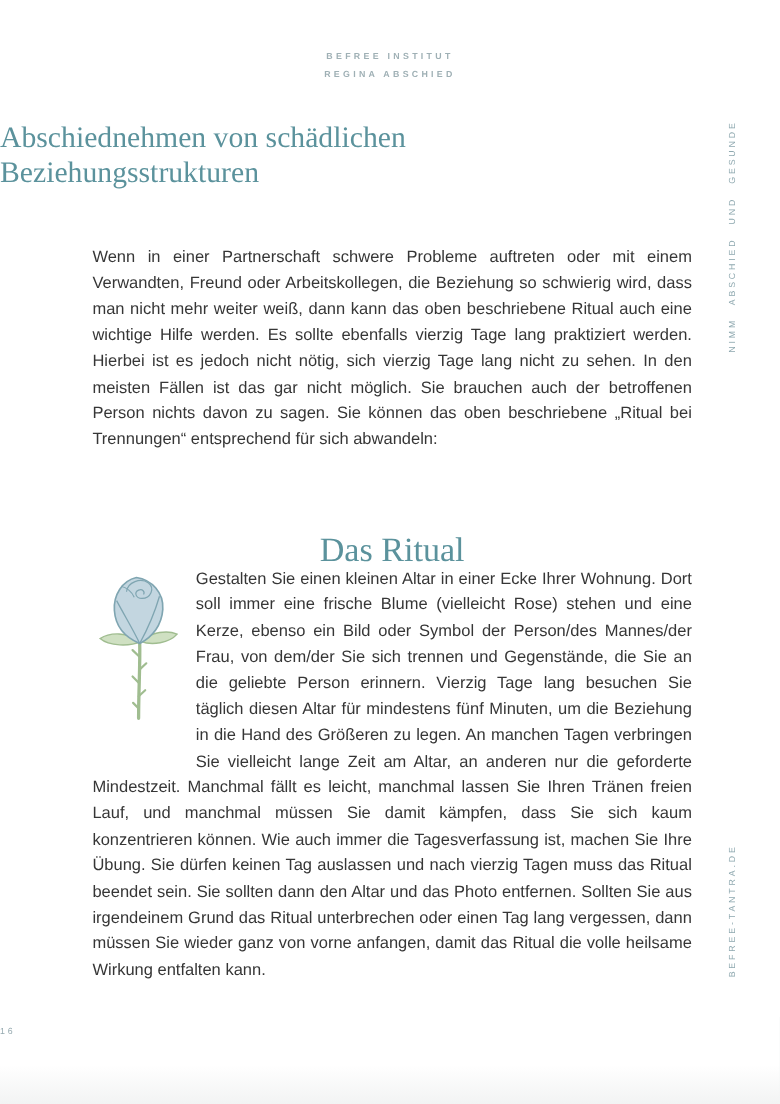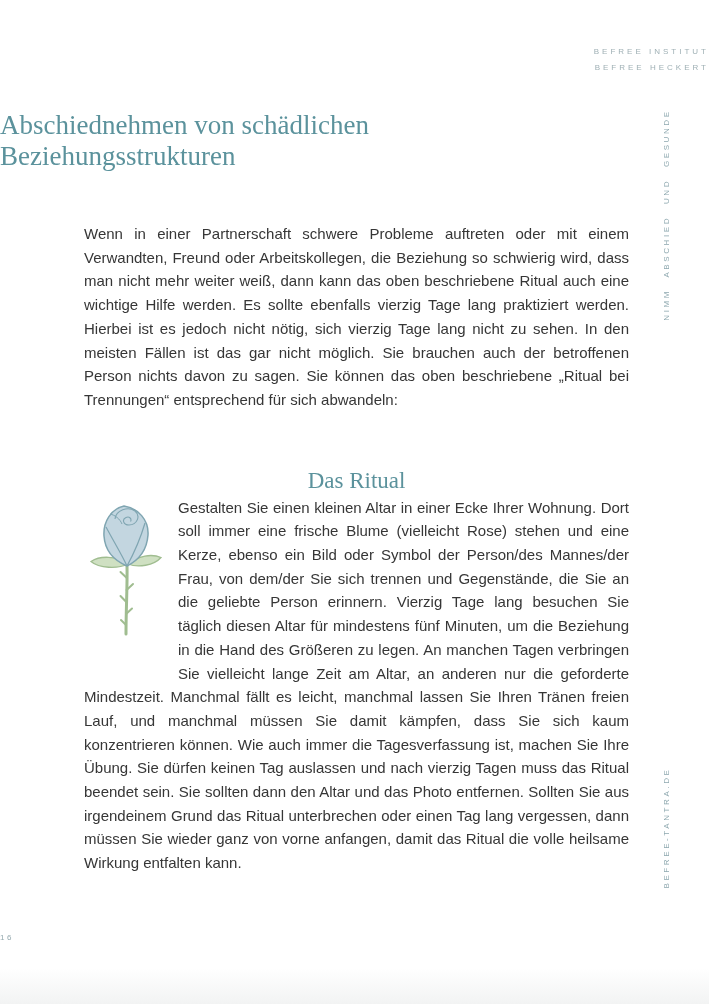--- a/index.html
+++ b/index.html
@@ -8,26 +8,26 @@
     width: 709px;
     height: 1004px;
     margin: 0 auto;
     background: #ffffff;
     overflow: hidden;
     font-family: "Liberation Sans", sans-serif;
     color: #363636;
   }
   .header {
     padding-top: 44px;
-    text-align: right;
+    text-align: center;
     font-size: 8px;
     letter-spacing: 3px;
     line-height: 16px;
     color: #9fb0b5;
-    font-weight: 400;
+    font-weight: 700;
   }
   .header div { white-space: nowrap; }
   .doc-title {
     margin-top: 34px;
     text-align: left;
     font-family: "Liberation Serif", serif;
     font-weight: 400;
     font-size: 27px;
     line-height: 31px;
     color: #5b929c;
@@ -37,25 +37,25 @@
     margin-left: 84px;
   }
   .body-par {
     font-size: 15px;
     line-height: 23.7px;
     text-align: justify;
     margin: 0;
   }
   .intro { margin-top: 50px; }
   .section-heading {
-    margin: 54px 0 0 0;
+    margin: 73px 0 0 0;
     text-align: center;
     font-family: "Liberation Serif", serif;
     font-weight: 400;
-    font-size: 23px;
+    font-size: 31px;
     line-height: 30px;
     color: #5b929c;
   }
   .ritual-block { }
   .rose-figure {
     float: left;
     width: 92px;
     height: 164px;
     margin: 2px 0 0 2px;
   }
@@ -90,21 +90,21 @@
     pointer-events: none;
   }
 </style>
 </head>
 <body>
 
 <div class="page">
 
   <div class="header">
     <div>BEFREE INSTITUT</div>
-    <div>BEFREE HECKERT</div>
+    <div>REGINA ABSCHIED</div>
   </div>
 
   <h1 class="doc-title">
     <span>Abschiednehmen von schädlichen</span><br>
     <span>Beziehungsstrukturen</span>
   </h1>
 
   <div class="content">
     <p class="body-par intro">Wenn in einer Partnerschaft schwere Probleme auftreten oder mit einem Verwandten, Freund oder Arbeitskollegen, die Beziehung so schwierig wird, dass man nicht mehr weiter weiß, dann kann das oben beschriebene Ritual auch eine wichtige Hilfe werden. Es sollte ebenfalls vierzig Tage lang praktiziert werden. Hierbei ist es jedoch nicht nötig, sich vierzig Tage lang nicht zu sehen. In den meisten Fällen ist das gar nicht möglich. Sie brauchen auch der betroffenen Person nichts davon zu sagen. Sie können das oben beschriebene „Ritual bei Trennungen“ entsprechend für sich abwandeln:</p>
 

